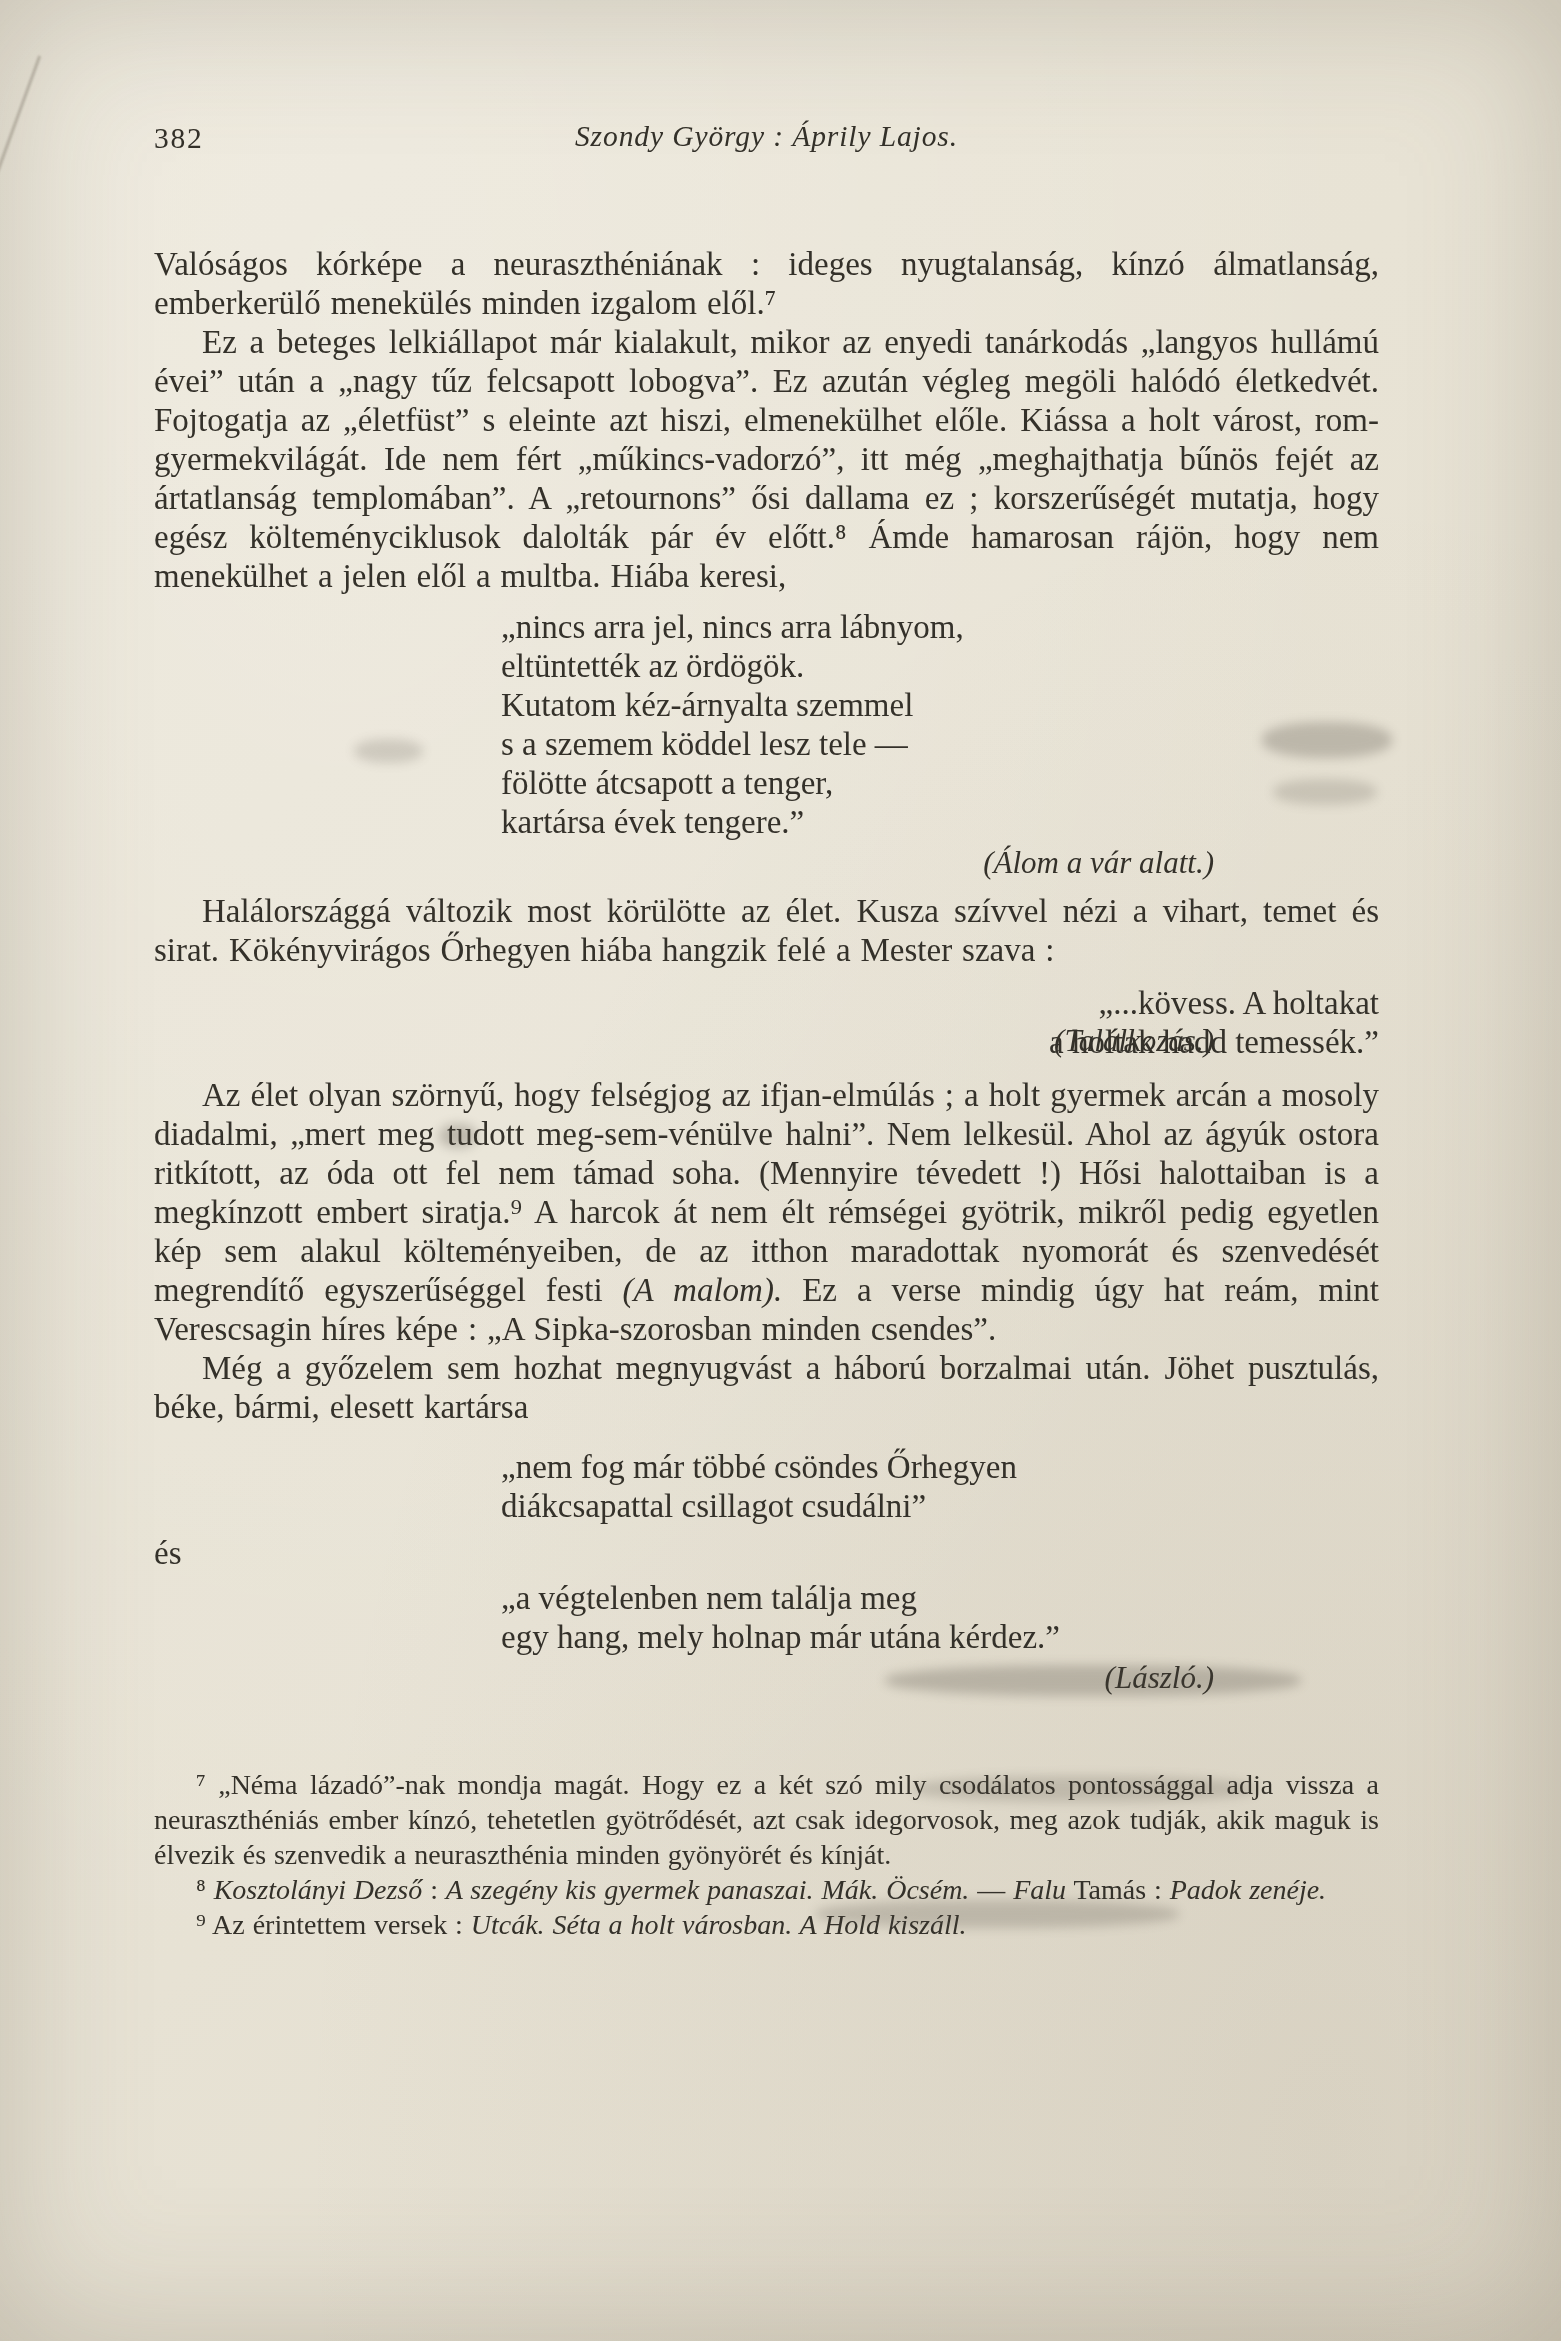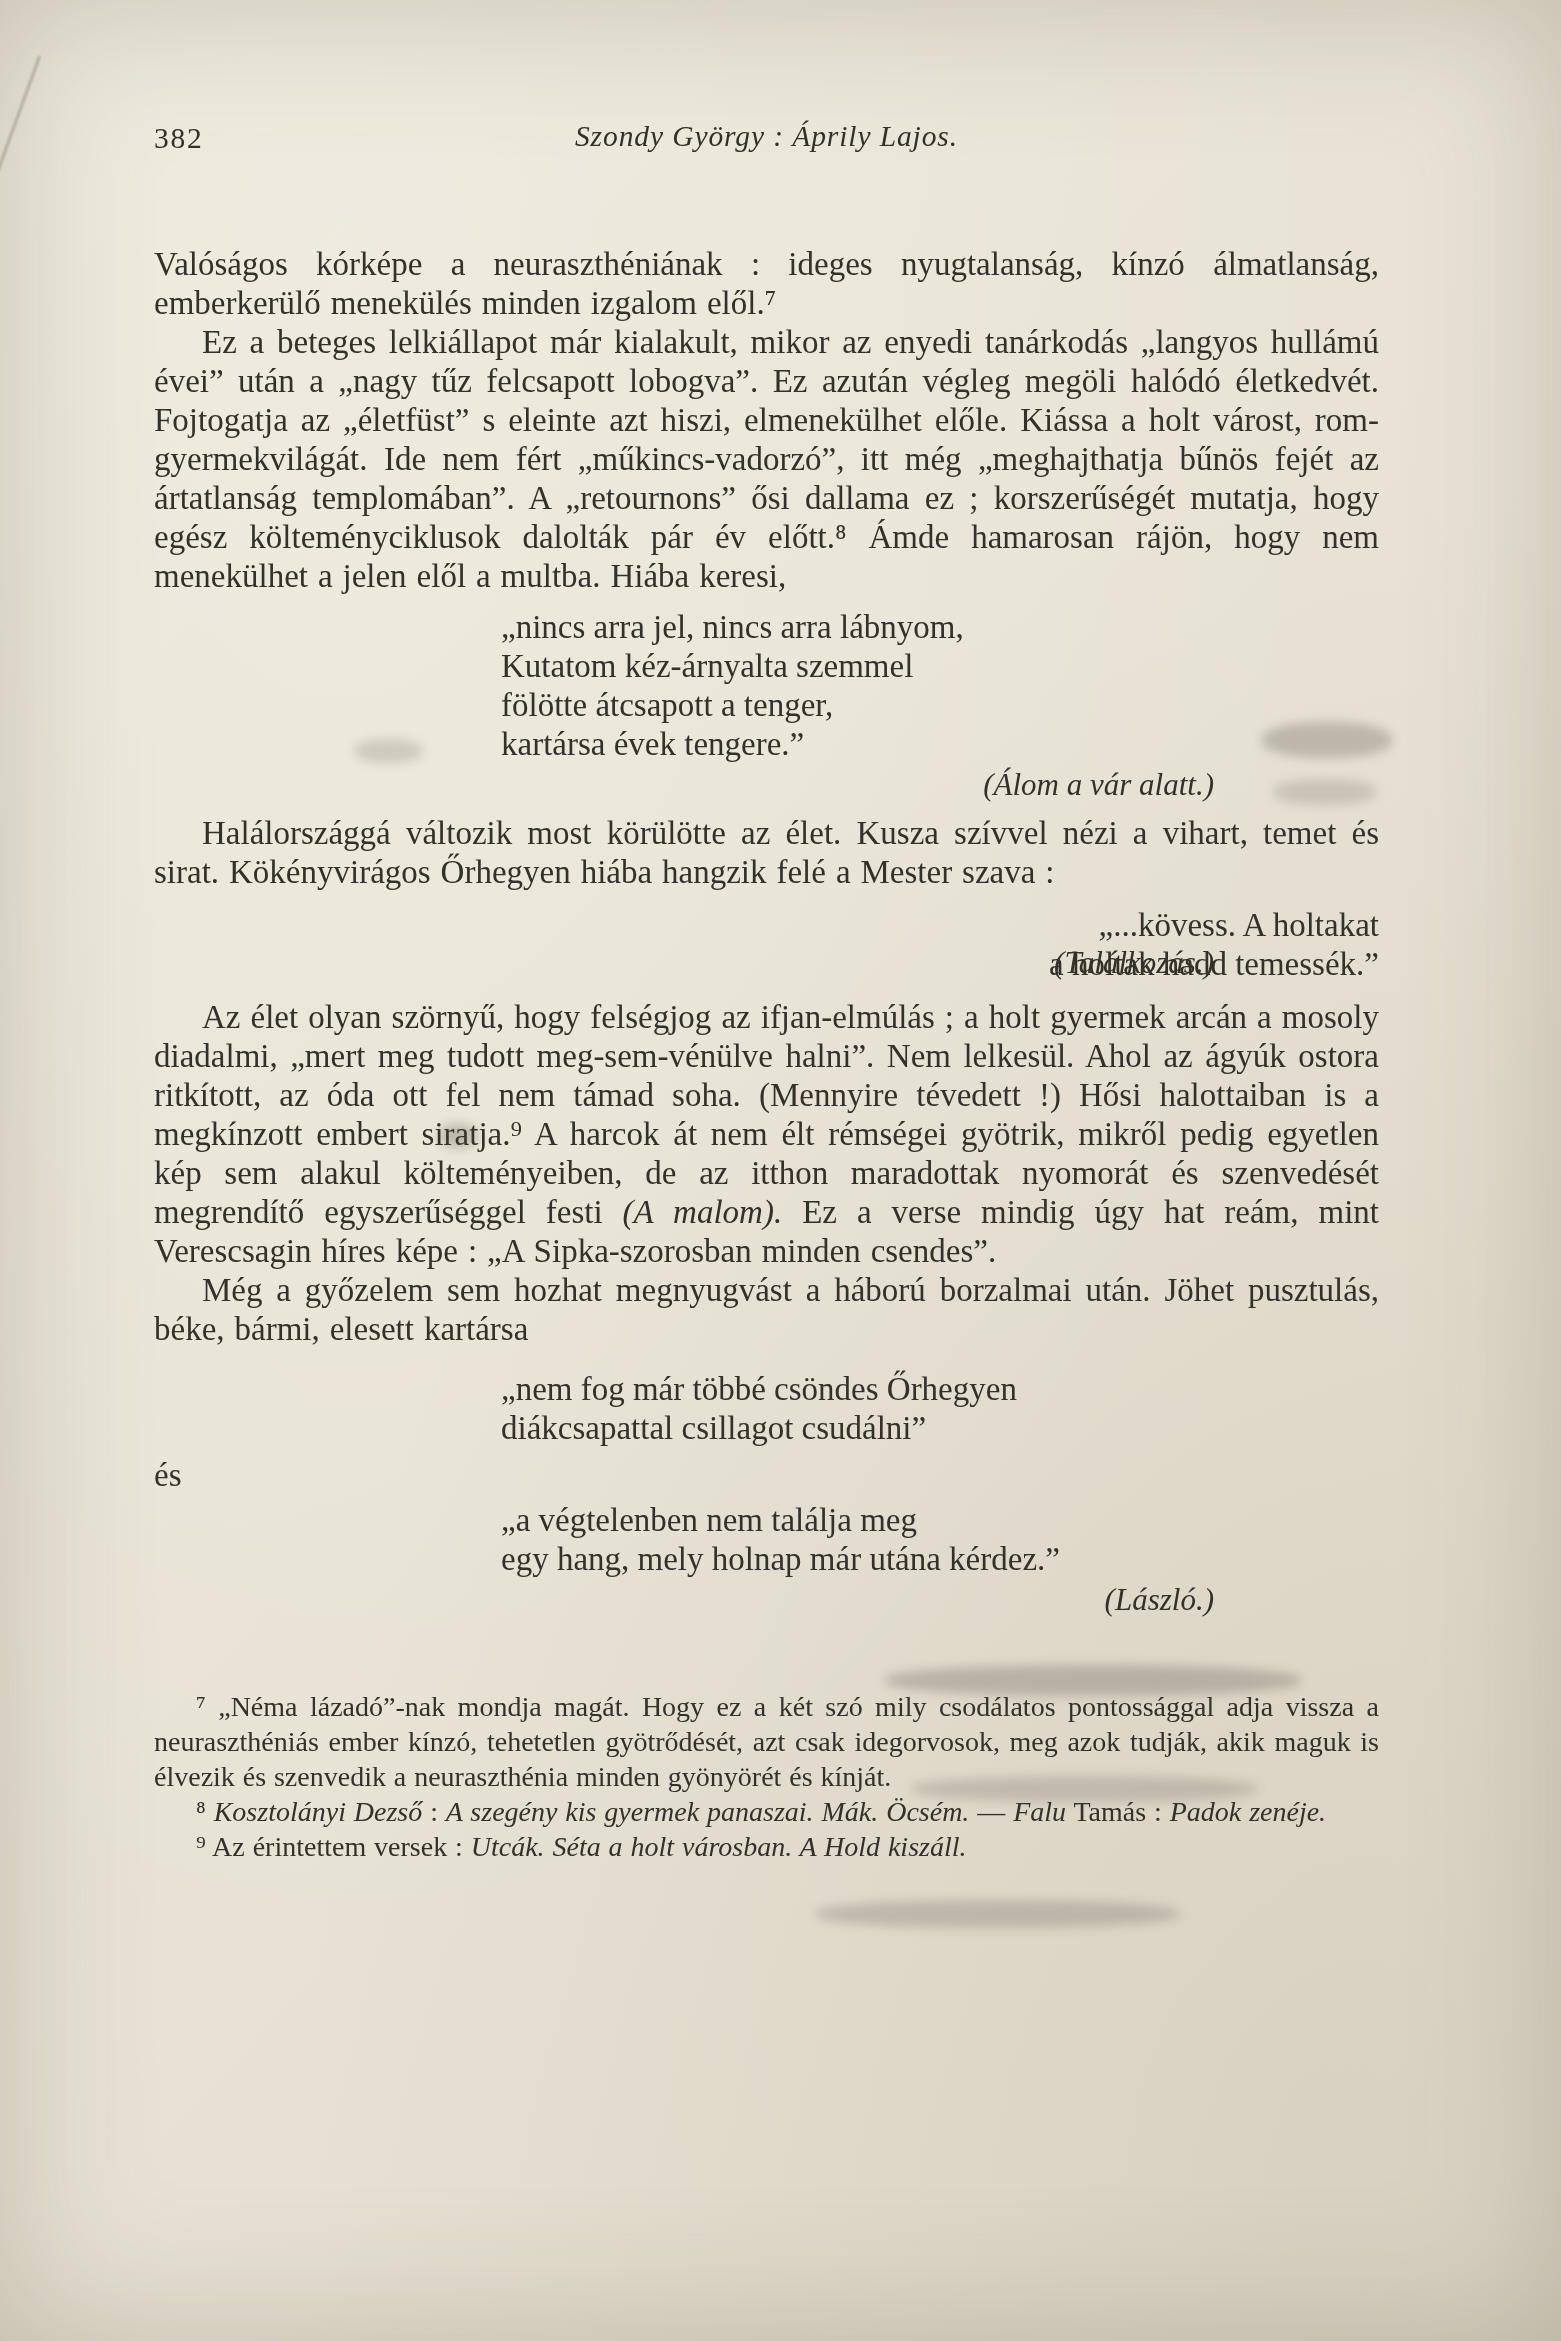--- a/index.html
+++ b/index.html
@@ -108,21 +108,23 @@
       <span class="pagenum">382</span>
       <span class="running">Szondy György :  Áprily Lajos.</span>
     </header>
 
     <p class="body-para noindent">Valóságos kórképe a neuraszthéniának : ideges nyugtalanság, kínzó álmatlanság, emberkerülő menekülés minden izgalom elől.⁷</p>
 
     <p class="body-para">Ez a beteges lelkiállapot már kialakult, mikor az enyedi tanárkodás „langyos hullámú évei” után a „nagy tűz felcsapott lobogva”. Ez azután végleg megöli halódó életkedvét. Fojtogatja az „életfüst” s eleinte azt hiszi, elmenekülhet előle. Kiássa a holt várost, rom-gyermekvilágát. Ide nem fért „műkincs-vadorzó”, itt még „meghajthatja bűnös fejét az ártatlanság templomában”. A „retournons” ősi dallama ez ; korszerűségét mutatja, hogy egész költeményciklusok dalolták pár év előtt.⁸ Ámde hamarosan rájön, hogy nem menekülhet a jelen elől a multba. Hiába keresi,</p>
 
     <div class="poem">
         <div class="poem-line">„nincs arra jel, nincs arra lábnyom,</div>
+        <div class="poem-line">eltüntették az ördögök.</div>
         <div class="poem-line">Kutatom kéz-árnyalta szemmel</div>
+        <div class="poem-line">s a szemem köddel lesz tele —</div>
         <div class="poem-line">fölötte átcsapott a tenger,</div>
         <div class="poem-line">kartársa évek tengere.”</div>
       </div>
 
     <div class="attr">(Álom a vár alatt.)</div>
 
     <p class="body-para">Halálországgá változik most körülötte az élet. Kusza szívvel nézi a vihart, temet és sirat. Kökényvirágos Őrhegyen hiába hangzik felé a Mester szava :</p>
 
     <div class="poem poem-wrap">
       <div>

